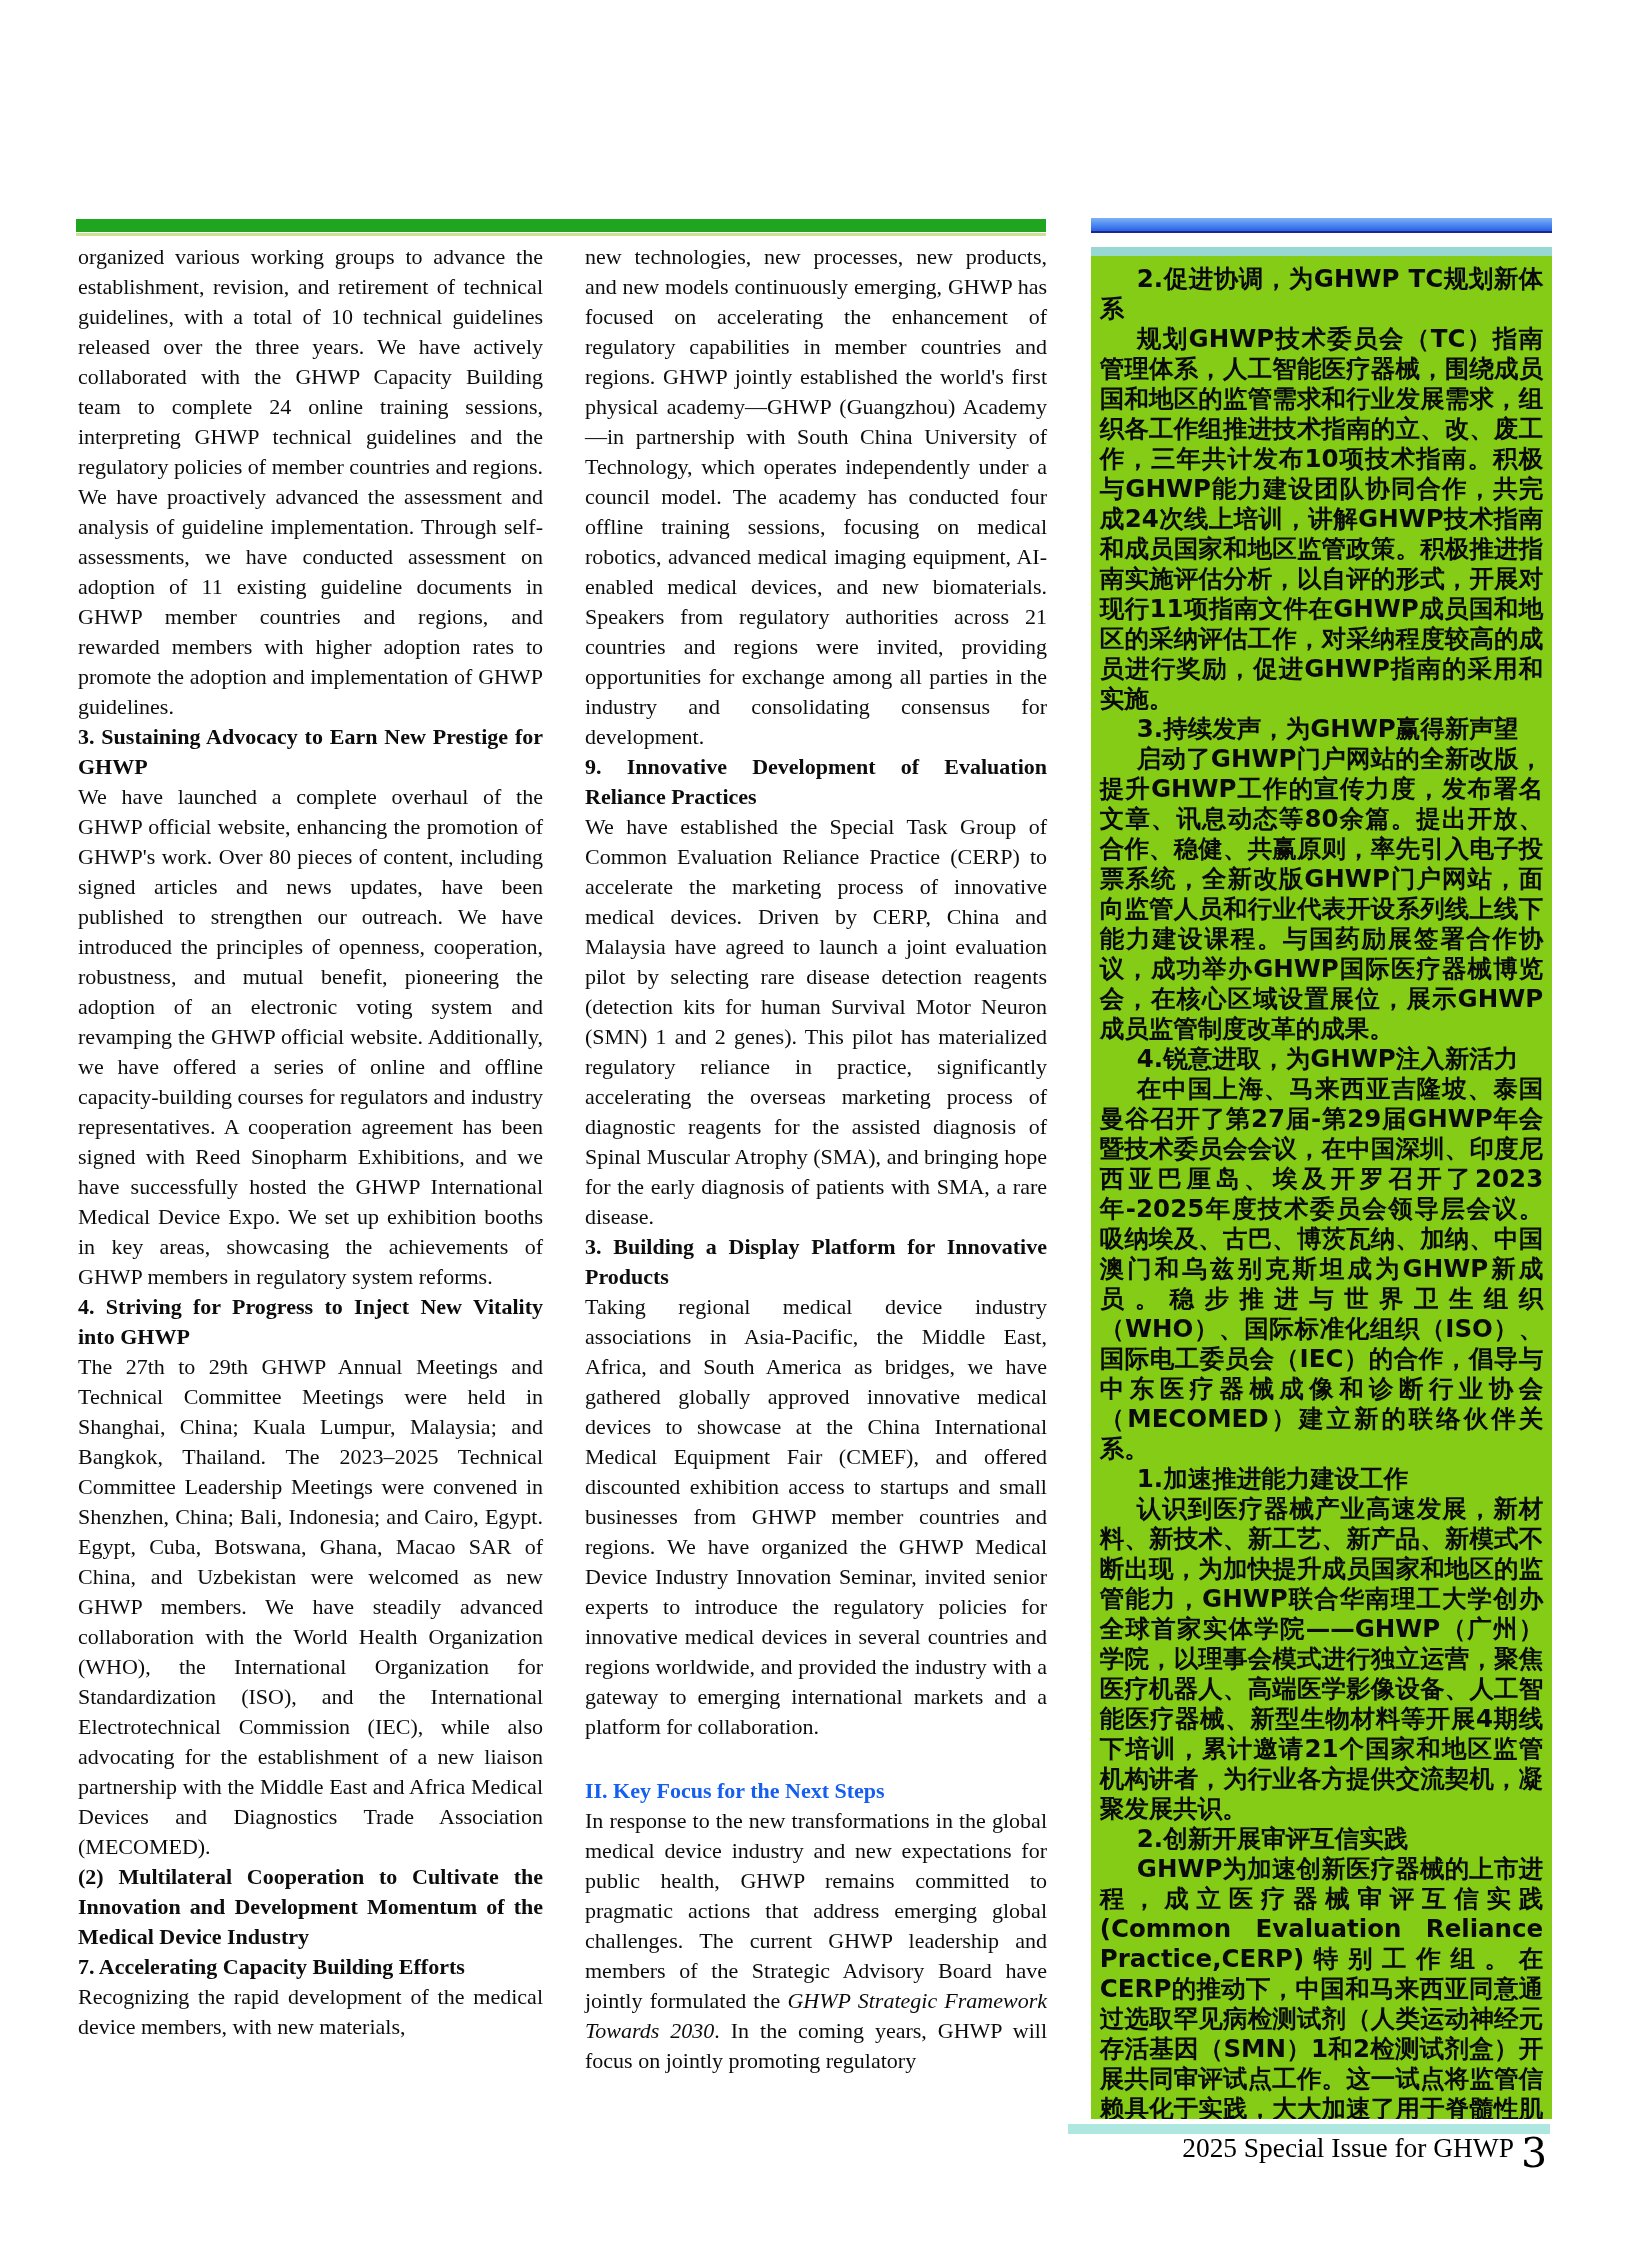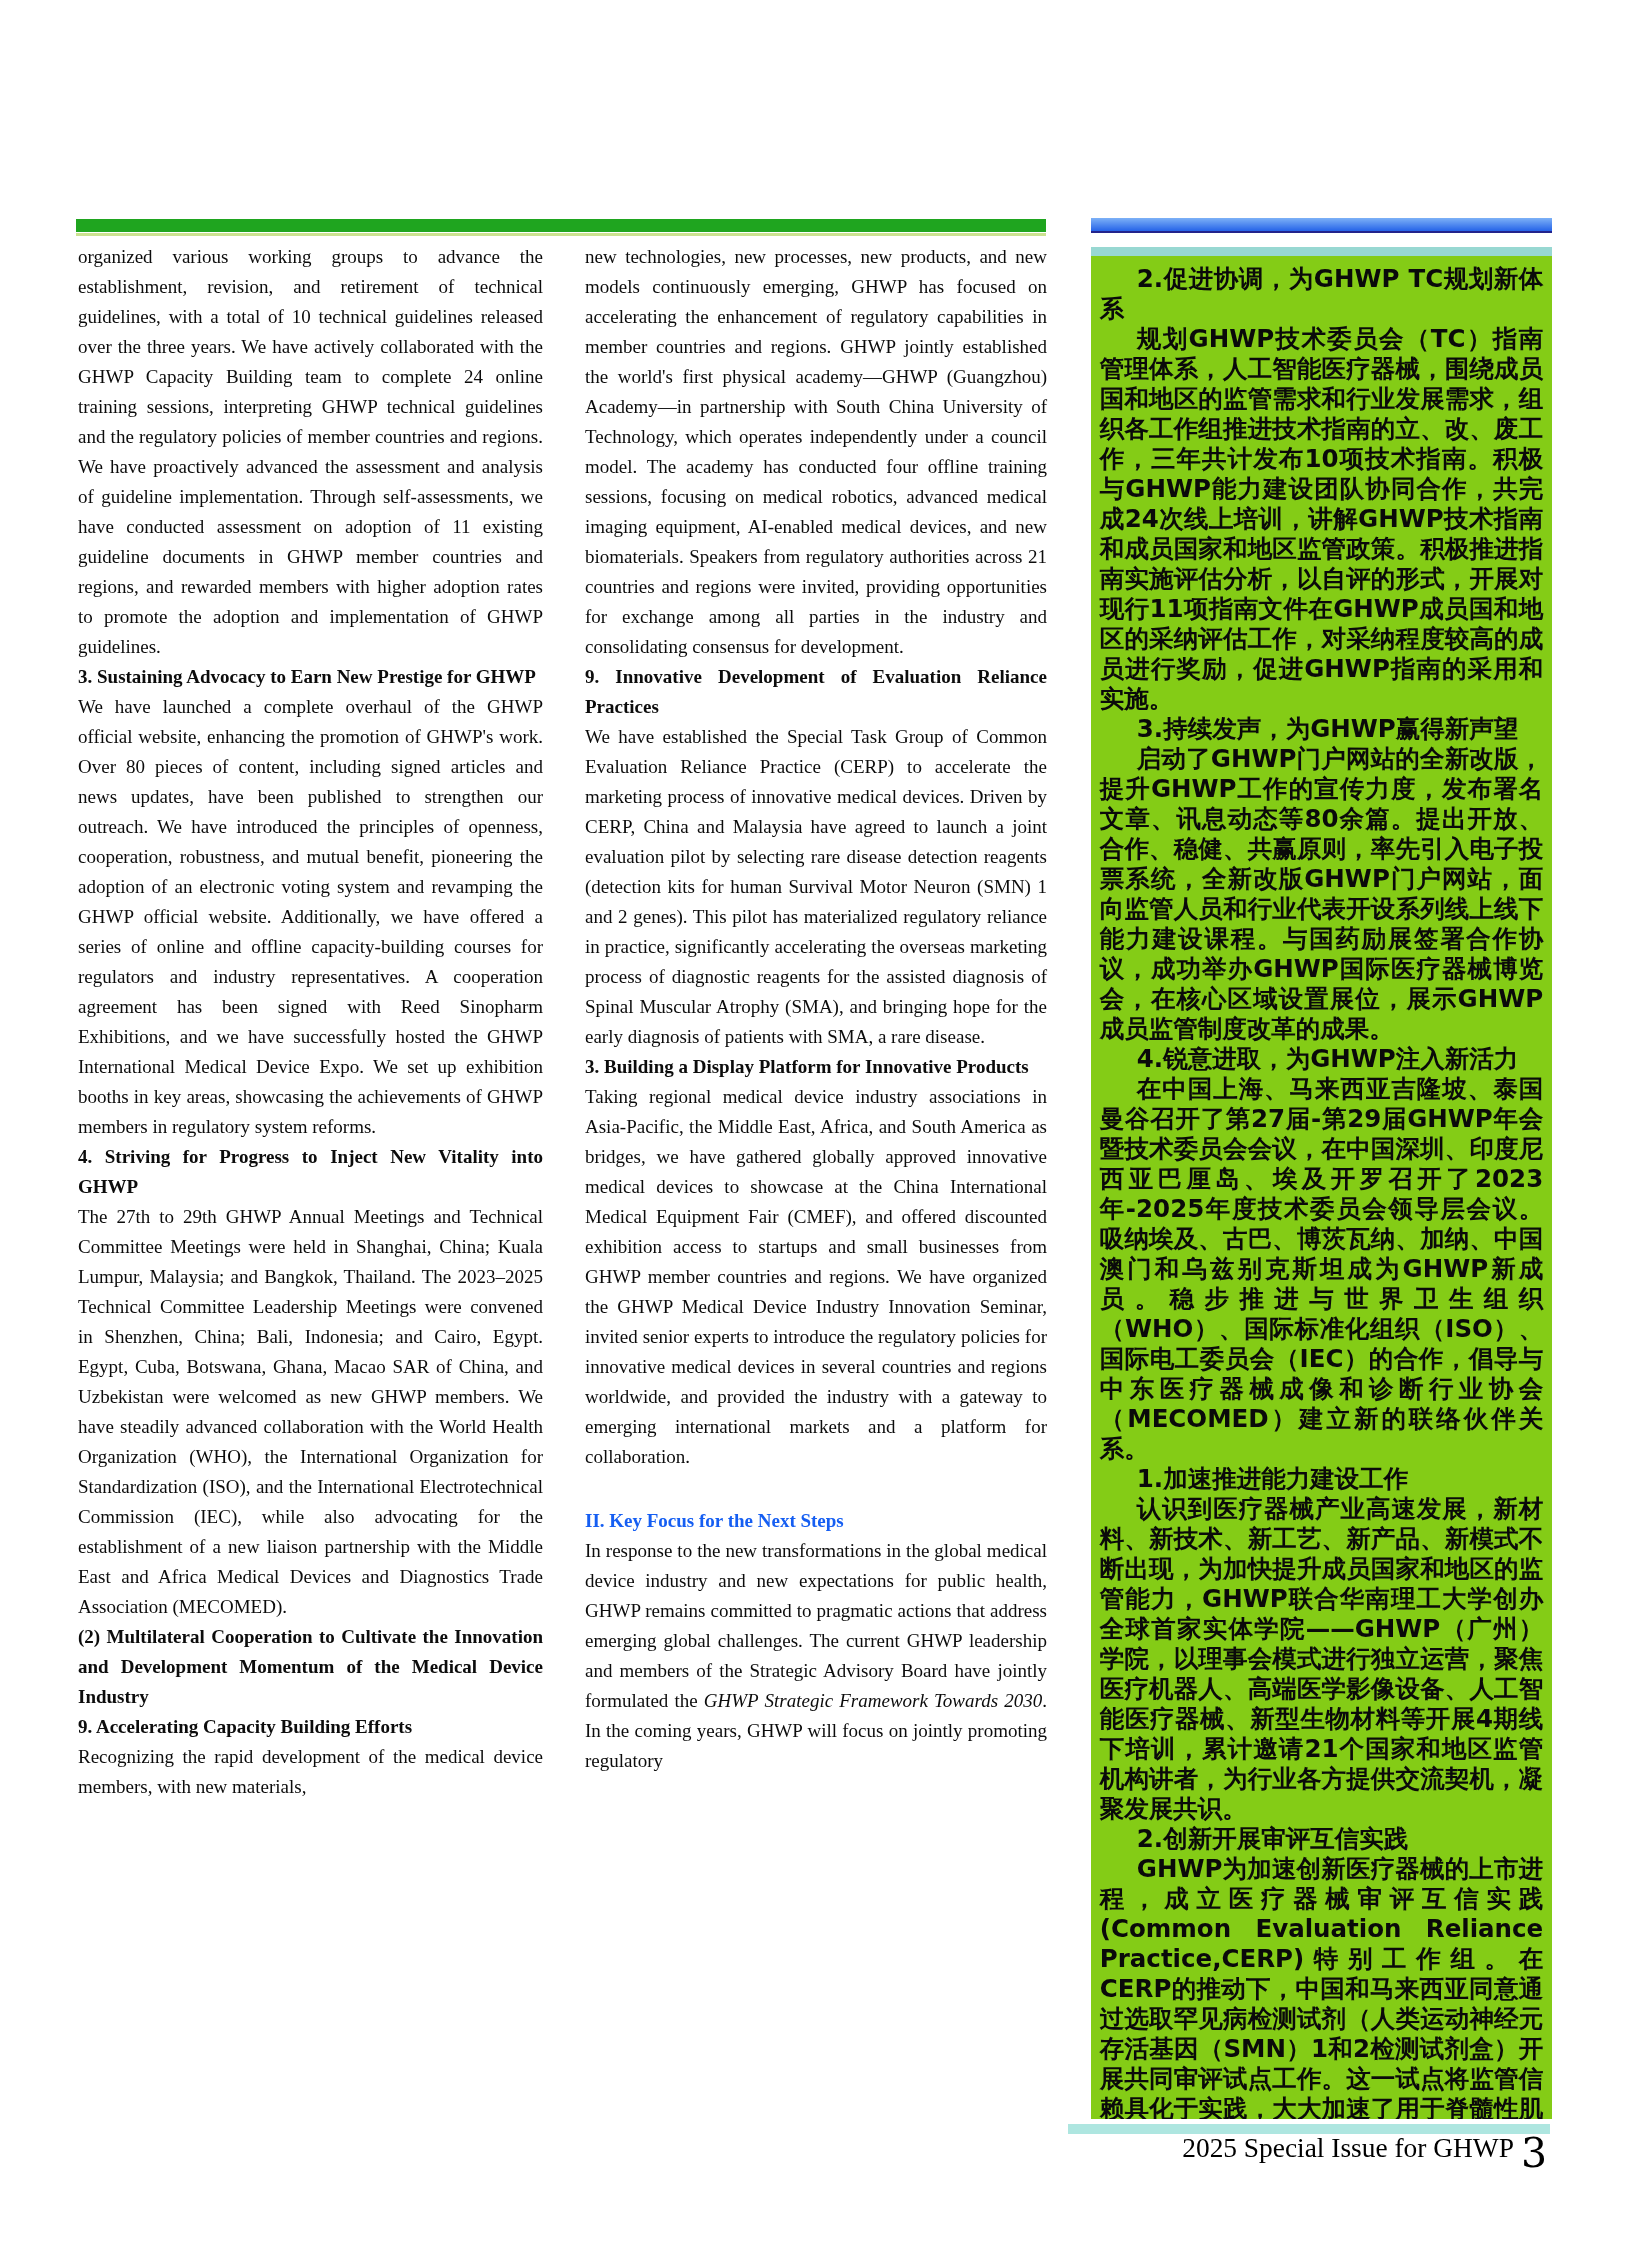--- a/index.html
+++ b/index.html
@@ -40,21 +40,21 @@
 
   .bottom-cyan-bar {
     position:absolute; left:1068px; top:2124px; width:482px; height:9.8px;
     background:#aee6e0;
   }
 
   
   .col-en {
     position:absolute; top:242px;
     font-family:"Liberation Serif", serif;
-    font-size:19px;
+    font-size:22px;
     line-height:30px;
     text-align:justify;
     color:#0c0c0c;
   }
   #col1 { left:78px;  width:465px; }
   #col2 { left:585px; width:462px; }
   .col-en p { margin:0; }
   .col-en .h { font-weight:bold; }
   .col-en .h-blue { color:#155ef2;margin-top:34px; }
 
@@ -86,21 +86,21 @@
 <div class="green-underline"></div>
 <div class="blue-bar"></div>
 
 <div id="col1" class="col-en">
     <p>organized various working groups to advance the establishment, revision, and retirement of technical guidelines, with a total of 10 technical guidelines released over the three years. We have actively collaborated with the GHWP Capacity Building team to complete 24 online training sessions, interpreting GHWP technical guidelines and the regulatory policies of member countries and regions. We have proactively advanced the assessment and analysis of guideline implementation. Through self-assessments, we have conducted assessment on adoption of 11 existing guideline documents in GHWP member countries and regions, and rewarded members with higher adoption rates to promote the adoption and implementation of GHWP guidelines.</p>
     <p class="h">3. Sustaining Advocacy to Earn New Prestige for GHWP</p>
     <p>We have launched a complete overhaul of the GHWP official website, enhancing the promotion of GHWP's work. Over 80 pieces of content, including signed articles and news updates, have been published to strengthen our outreach. We have introduced the principles of openness, cooperation, robustness, and mutual benefit, pioneering the adoption of an electronic voting system and revamping the GHWP official website. Additionally, we have offered a series of online and offline capacity-building courses for regulators and industry representatives. A cooperation agreement has been signed with Reed Sinopharm Exhibitions, and we have successfully hosted the GHWP International Medical Device Expo. We set up exhibition booths in key areas, showcasing the achievements of GHWP members in regulatory system reforms.</p>
     <p class="h">4. Striving for Progress to Inject New Vitality into GHWP</p>
     <p>The 27th to 29th GHWP Annual Meetings and Technical Committee Meetings were held in Shanghai, China; Kuala Lumpur, Malaysia; and Bangkok, Thailand. The 2023–2025 Technical Committee Leadership Meetings were convened in Shenzhen, China; Bali, Indonesia; and Cairo, Egypt. Egypt, Cuba, Botswana, Ghana, Macao SAR of China, and Uzbekistan were welcomed as new GHWP members. We have steadily advanced collaboration with the World Health Organization (WHO), the International Organization for Standardization (ISO), and the International Electrotechnical Commission (IEC), while also advocating for the establishment of a new liaison partnership with the Middle East and Africa Medical Devices and Diagnostics Trade Association (MECOMED).</p>
     <p class="h">(2) Multilateral Cooperation to Cultivate the Innovation and Development Momentum of the Medical Device Industry</p>
-    <p class="h">9. Accelerating Capacity Building Efforts</p>
+    <p class="h">7. Accelerating Capacity Building Efforts</p>
     <p>Recognizing the rapid development of the medical device members, with new materials,</p>
   </div>
 <div id="col2" class="col-en">
     <p>new technologies, new processes, new products, and new models continuously emerging, GHWP has focused on accelerating the enhancement of regulatory capabilities in member countries and regions. GHWP jointly established the world's first physical academy—GHWP (Guangzhou) Academy—in partnership with South China University of Technology, which operates independently under a council model. The academy has conducted four offline training sessions, focusing on medical robotics, advanced medical imaging equipment, AI-enabled medical devices, and new biomaterials. Speakers from regulatory authorities across 21 countries and regions were invited, providing opportunities for exchange among all parties in the industry and consolidating consensus for development.</p>
     <p class="h">9. Innovative Development of Evaluation Reliance Practices</p>
     <p>We have established the Special Task Group of Common Evaluation Reliance Practice (CERP) to accelerate the marketing process of innovative medical devices. Driven by CERP, China and Malaysia have agreed to launch a joint evaluation pilot by selecting rare disease detection reagents (detection kits for human Survival Motor Neuron (SMN) 1 and 2 genes). This pilot has materialized regulatory reliance in practice, significantly accelerating the overseas marketing process of diagnostic reagents for the assisted diagnosis of Spinal Muscular Atrophy (SMA), and bringing hope for the early diagnosis of patients with SMA, a rare disease.</p>
     <p class="h">3. Building a Display Platform for Innovative Products</p>
     <p>Taking regional medical device industry associations in Asia-Pacific, the Middle East, Africa, and South America as bridges, we have gathered globally approved innovative medical devices to showcase at the China International Medical Equipment Fair (CMEF), and offered discounted exhibition access to startups and small businesses from GHWP member countries and regions. We have organized the GHWP Medical Device Industry Innovation Seminar, invited senior experts to introduce the regulatory policies for innovative medical devices in several countries and regions worldwide, and provided the industry with a gateway to emerging international markets and a platform for collaboration.</p>
     <p class="h h-blue">II. Key Focus for the Next Steps</p>
     <p><span>In response to the new transformations in the global medical device industry and new expectations for public health, GHWP remains committed to pragmatic actions that address emerging global challenges. The current GHWP leadership and members of the Strategic Advisory Board have jointly formulated the </span><i>GHWP Strategic Framework Towards 2030</i><span>. In the coming years, GHWP will focus on jointly promoting regulatory</span></p>

